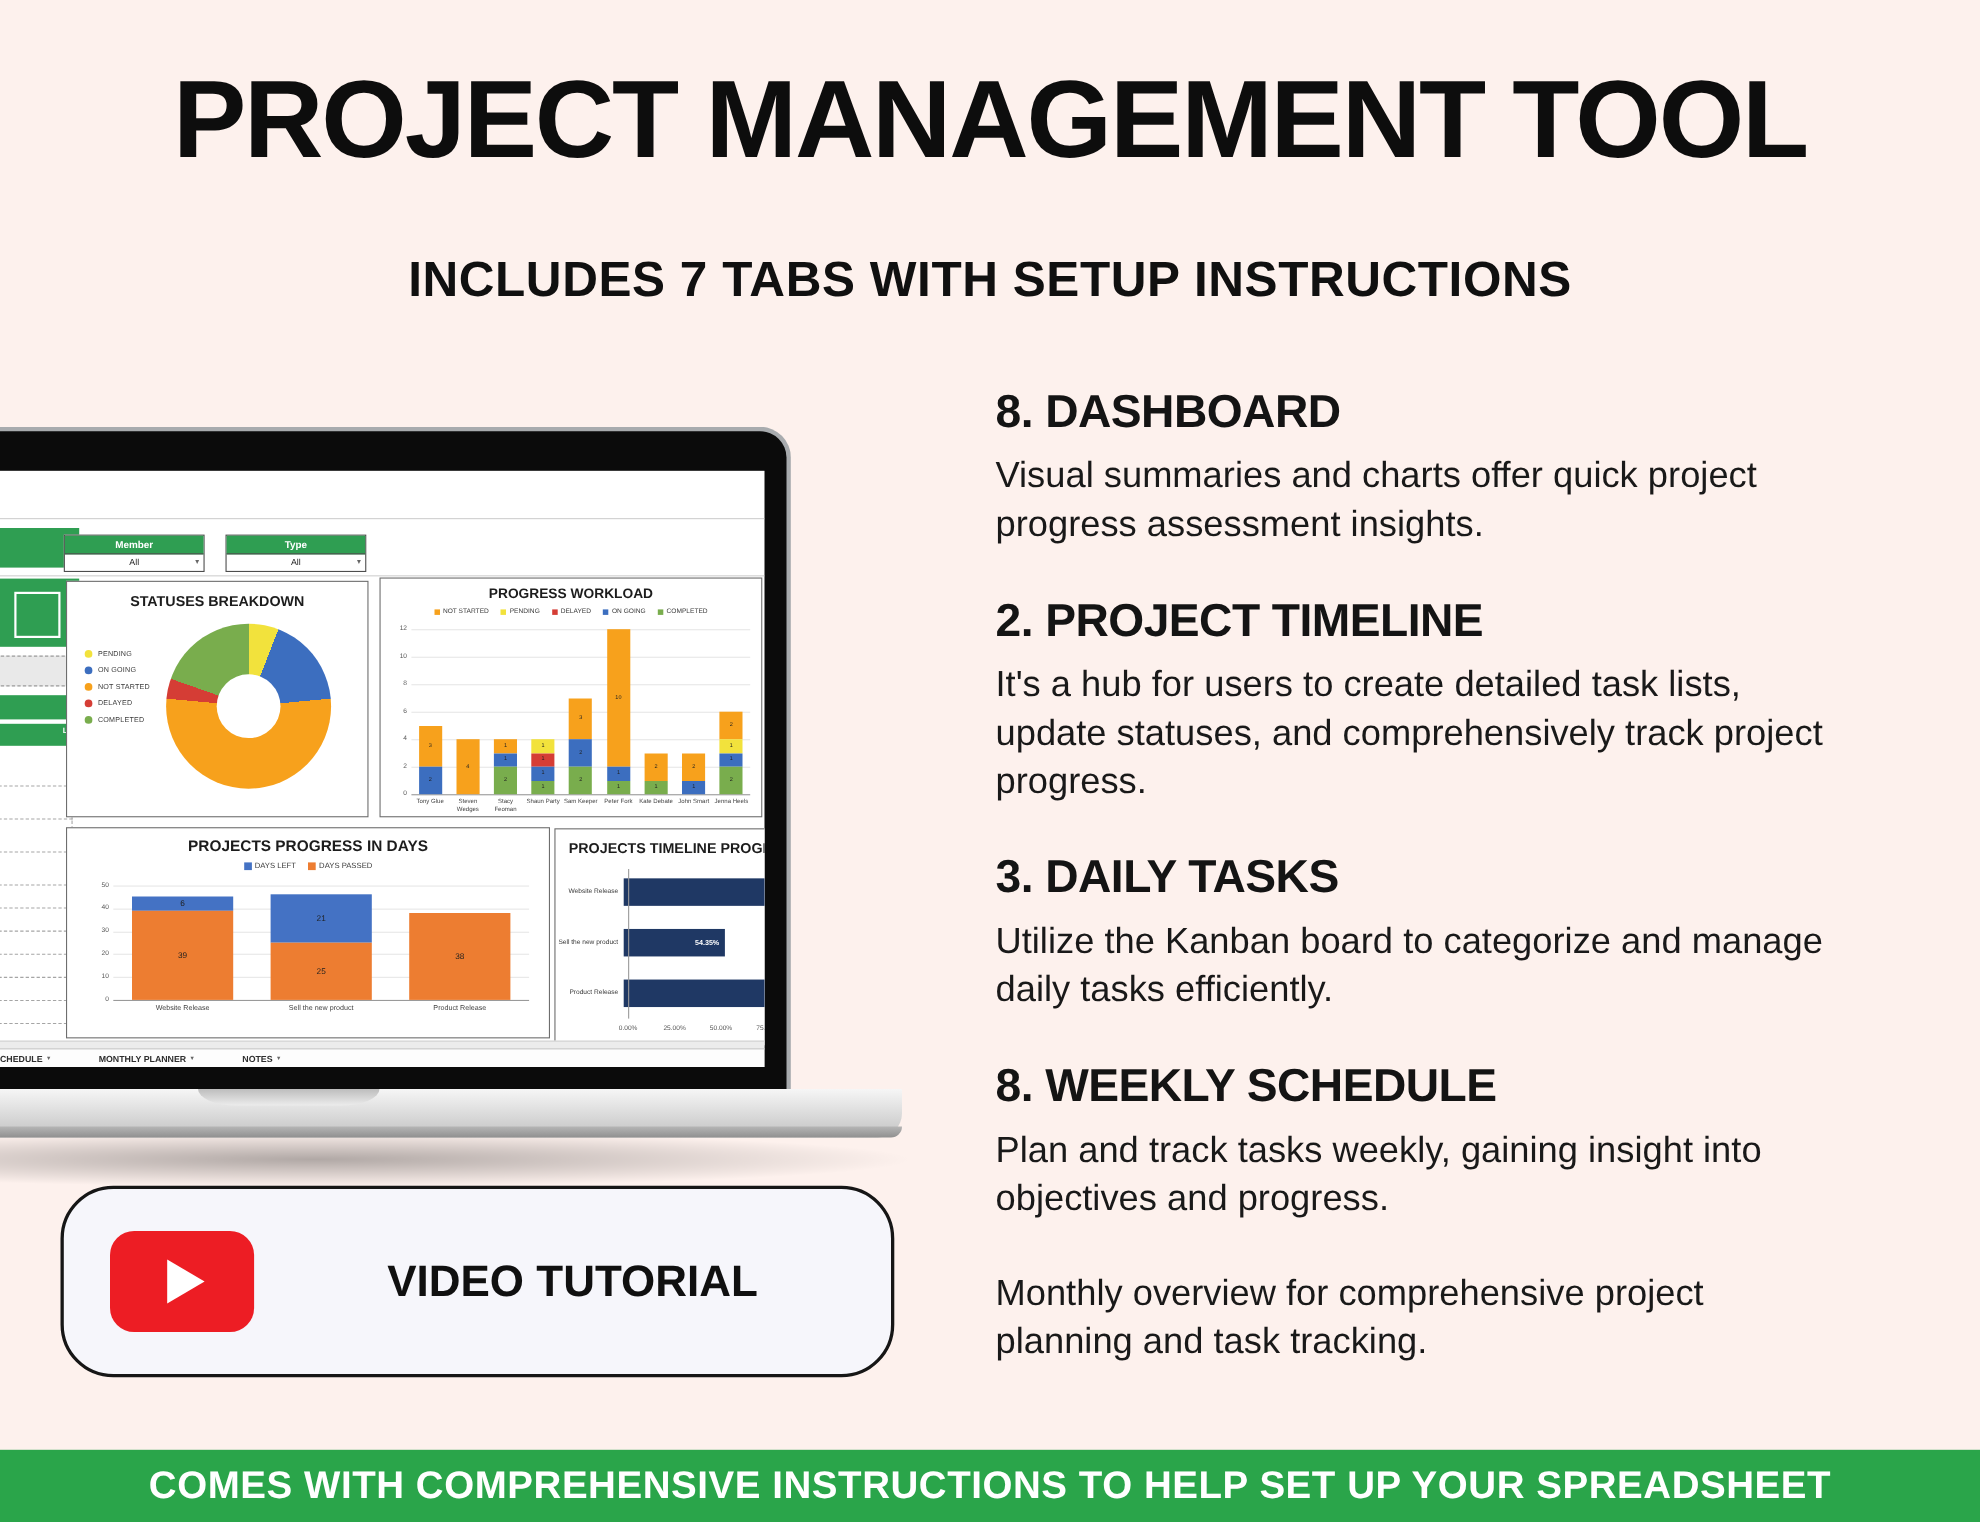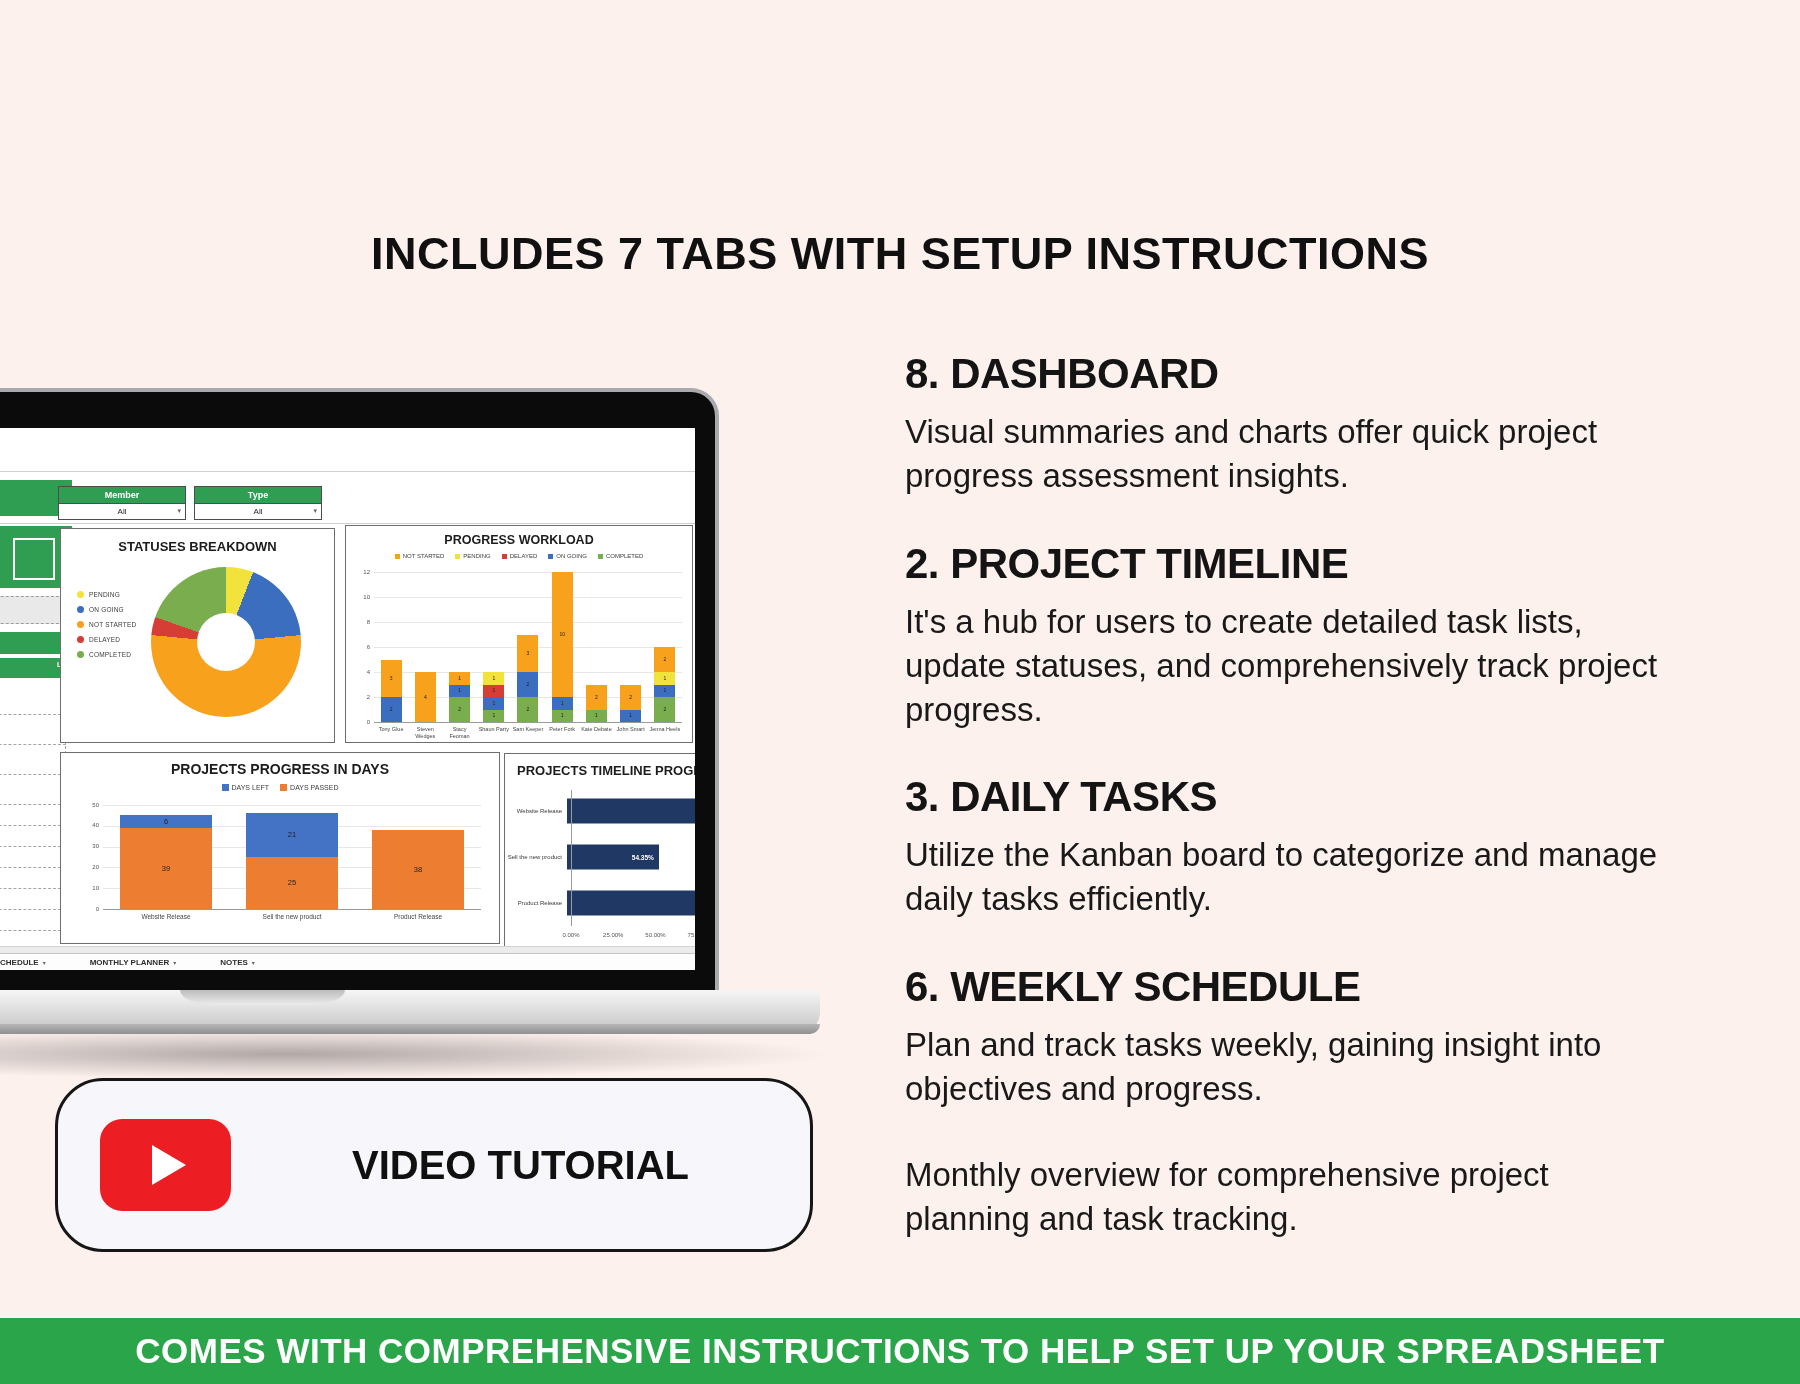--- a/index.html
+++ b/index.html
@@ -33,21 +33,21 @@
   
   .hline{position:absolute;left:0;right:0;height:1px;background:#cfcfcf;}
   .sidebar{position:absolute;left:0;top:0;width:245px;bottom:0;}
   .sb-green{position:absolute;left:0;width:242px;background:#2f9e52;}
   .sb-gray{position:absolute;left:0;width:242px;background:#e9e9e9;border:1px dashed #9c9c9c;}
   .sb-logo{position:absolute;border:2px solid #ffffff;}
   .sb-note{position:absolute;left:0;width:236px;border-bottom:1px dashed #a5a5a5;border-right:1px dashed #a5a5a5;
            font-size:6.5px;line-height:1.45;color:#3a3a3a;padding:3px 4px 2px 6px;box-sizing:border-box;}
   .sb-headtext{color:#fff;font-size:7px;font-weight:700;text-align:right;padding:3px 6px 0 0;box-sizing:border-box;}
 
-  .filters{position:absolute;left:228px;top:58px;display:flex;gap:8px;}
+  .filters{position:absolute;left:228px;top:58px;display:flex;gap:19px;}
   .filter-box{width:126px;border:1px solid #4d4d4d;background:#fff;}
   .filter-head{background:#2f9e52;color:#fff;font-size:9px;font-weight:700;text-align:center;
                padding:3px 0;border-bottom:1px solid #4d4d4d;}
   .filter-val{position:relative;font-size:8px;color:#222;text-align:center;padding:3px 0;}
   .filter-caret{position:absolute;right:4px;top:3px;font-size:7px;color:#666;}
 
   .card{position:absolute;background:#fff;border:1.5px solid #6e6e6e;box-sizing:border-box;}
   .card-title{position:absolute;left:0;right:0;text-align:center;font-weight:700;color:#1c1c1c;}
 
   .legend-col{position:absolute;}
@@ -107,20 +107,21 @@
   
   .footer{position:absolute;left:0;bottom:0;width:100%;height:66px;background:#2aa54a;
           display:flex;align-items:center;justify-content:center;}
   .footer span{color:#ffffff;font-size:35px;font-weight:700;letter-spacing:.5px;}
 </style>
 </head>
 <body>
 
 <div class="canvas">
 
+  <h1 class="page-title">PROJECT MANAGEMENT TOOL</h1>
   <div class="page-subtitle">INCLUDES 7 TABS WITH SETUP INSTRUCTIONS</div>
 
   <div class="laptop">
     <div class="laptop-shadow"></div>
     <div class="laptop-frame">
       <div class="laptop-screen">
 
         <div class="hline" style="top:43px"></div>
         <div class="hline" style="top:95px"></div>
 
@@ -448,21 +449,21 @@
       </div>
       <div class="feature">
         <h3>2. PROJECT TIMELINE</h3>
         <p>It's a hub for users to create detailed task lists, update statuses, and comprehensively track project progress.</p>
       </div>
       <div class="feature">
         <h3>3. DAILY TASKS</h3>
         <p>Utilize the Kanban board to categorize and manage daily tasks efficiently.</p>
       </div>
       <div class="feature">
-        <h3>6. WEEKLY SCHEDULE</h3>
+        <h3>8. WEEKLY SCHEDULE</h3>
         <p>Plan and track tasks weekly, gaining insight into objectives and progress.</p>
       </div>
       <div class="feature">
         <p>Monthly overview for comprehensive project planning and task tracking.</p>
       </div>
     </div>
 
   <div class="badge">
     <div class="yt">
         <div class="tri"></div>

